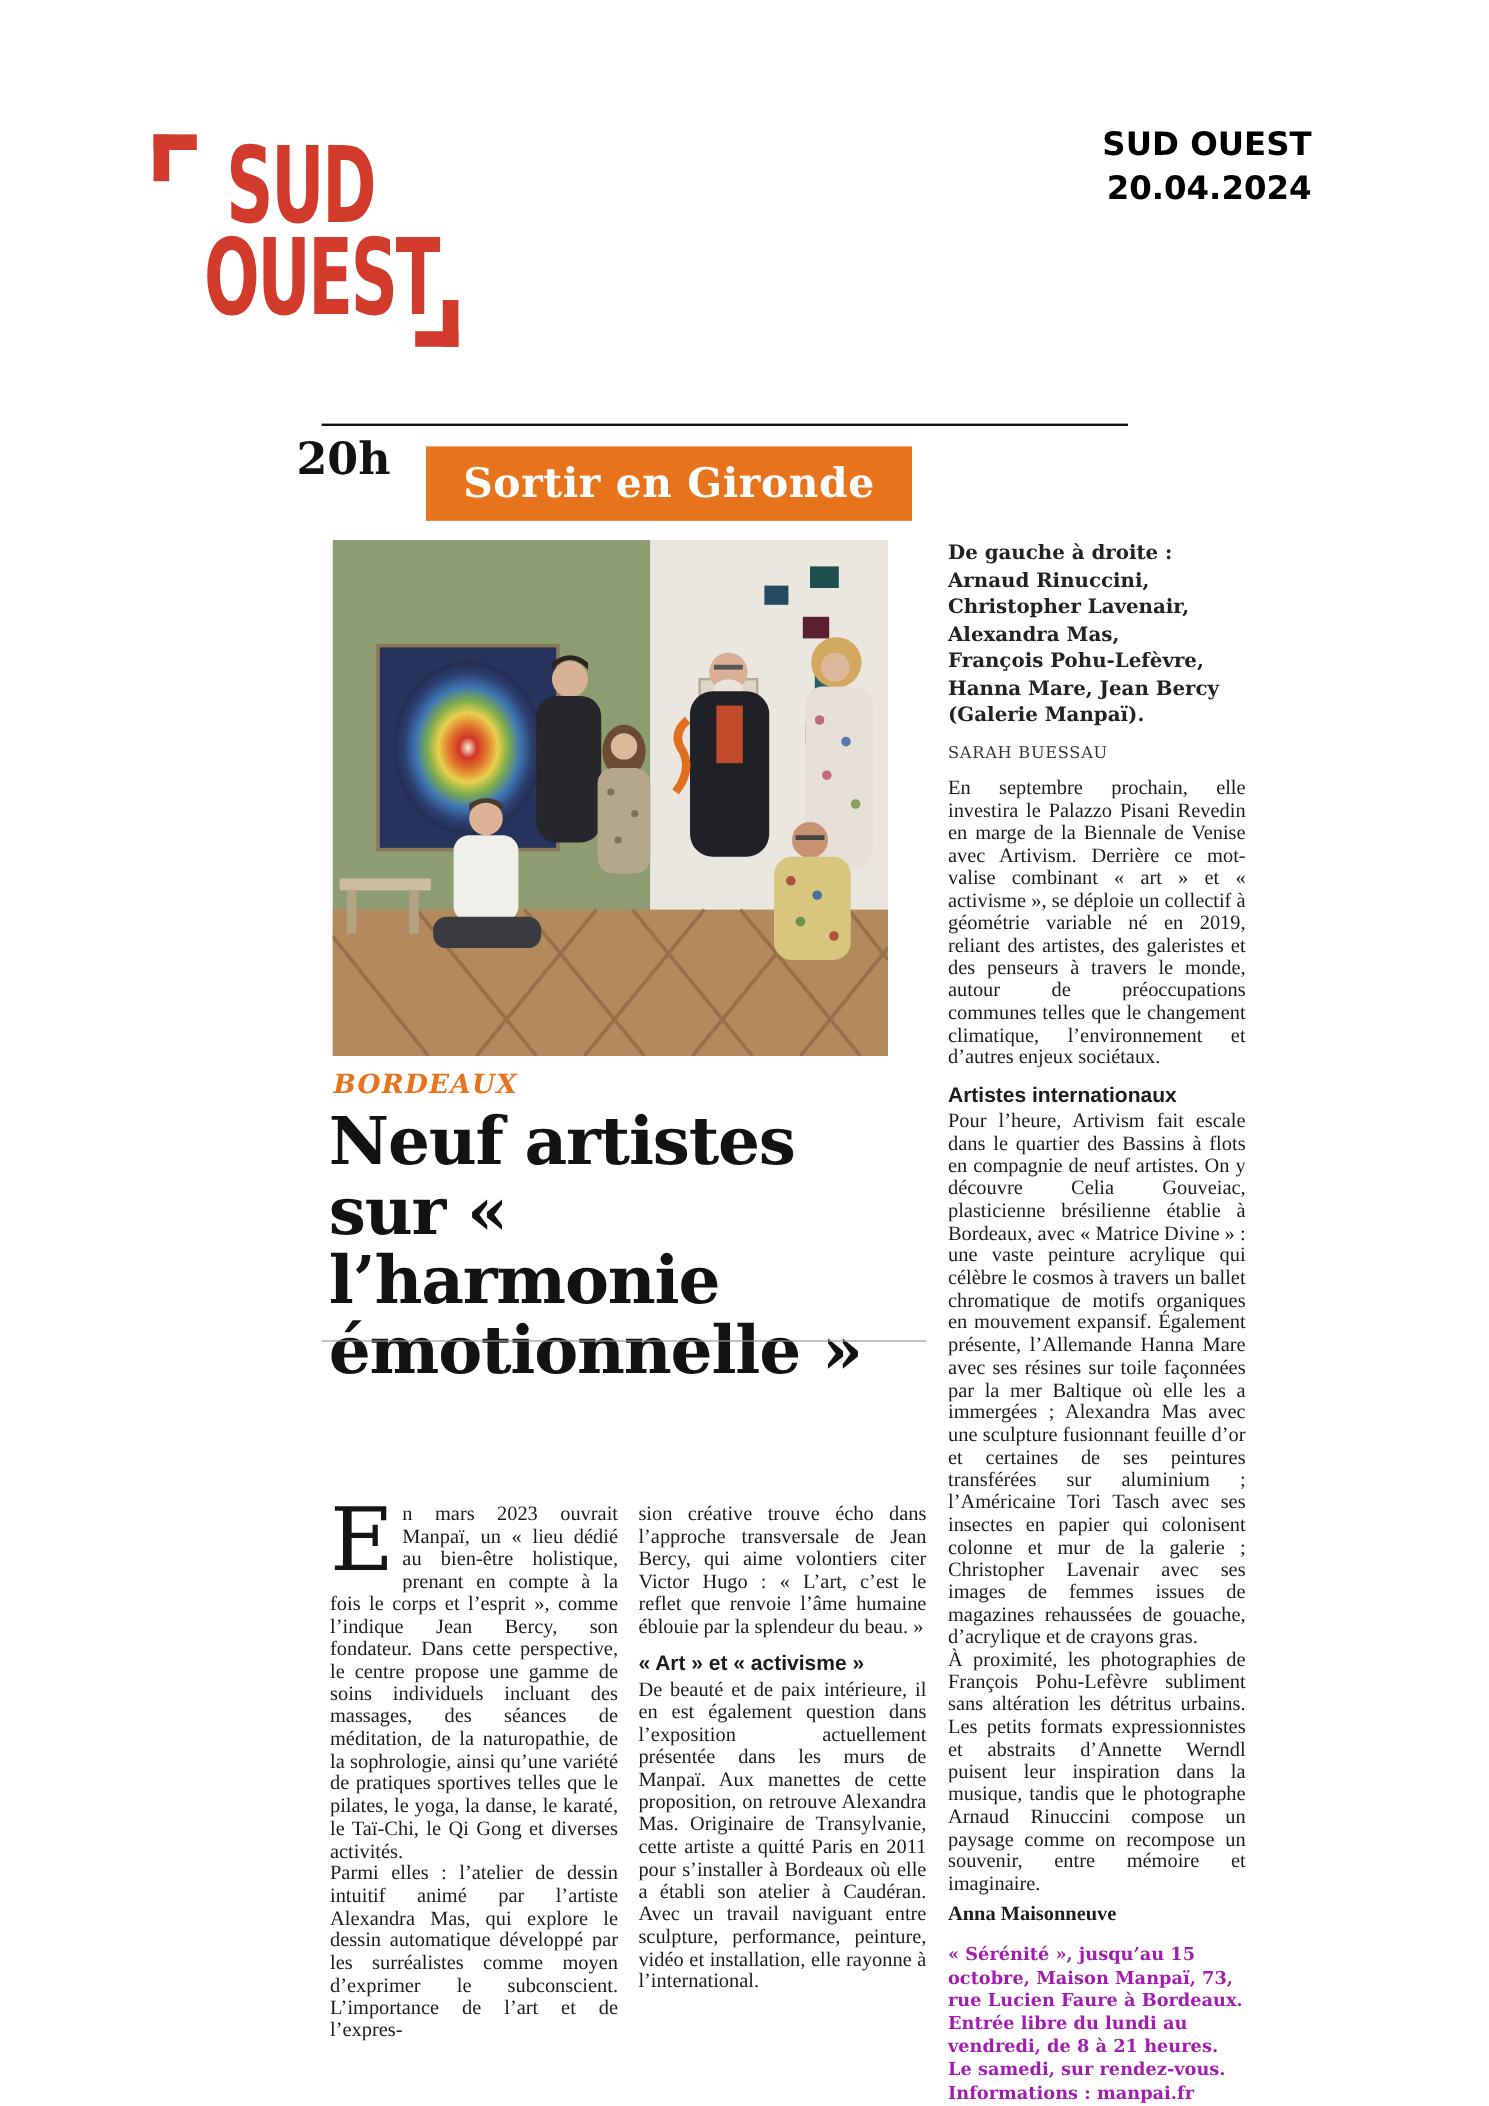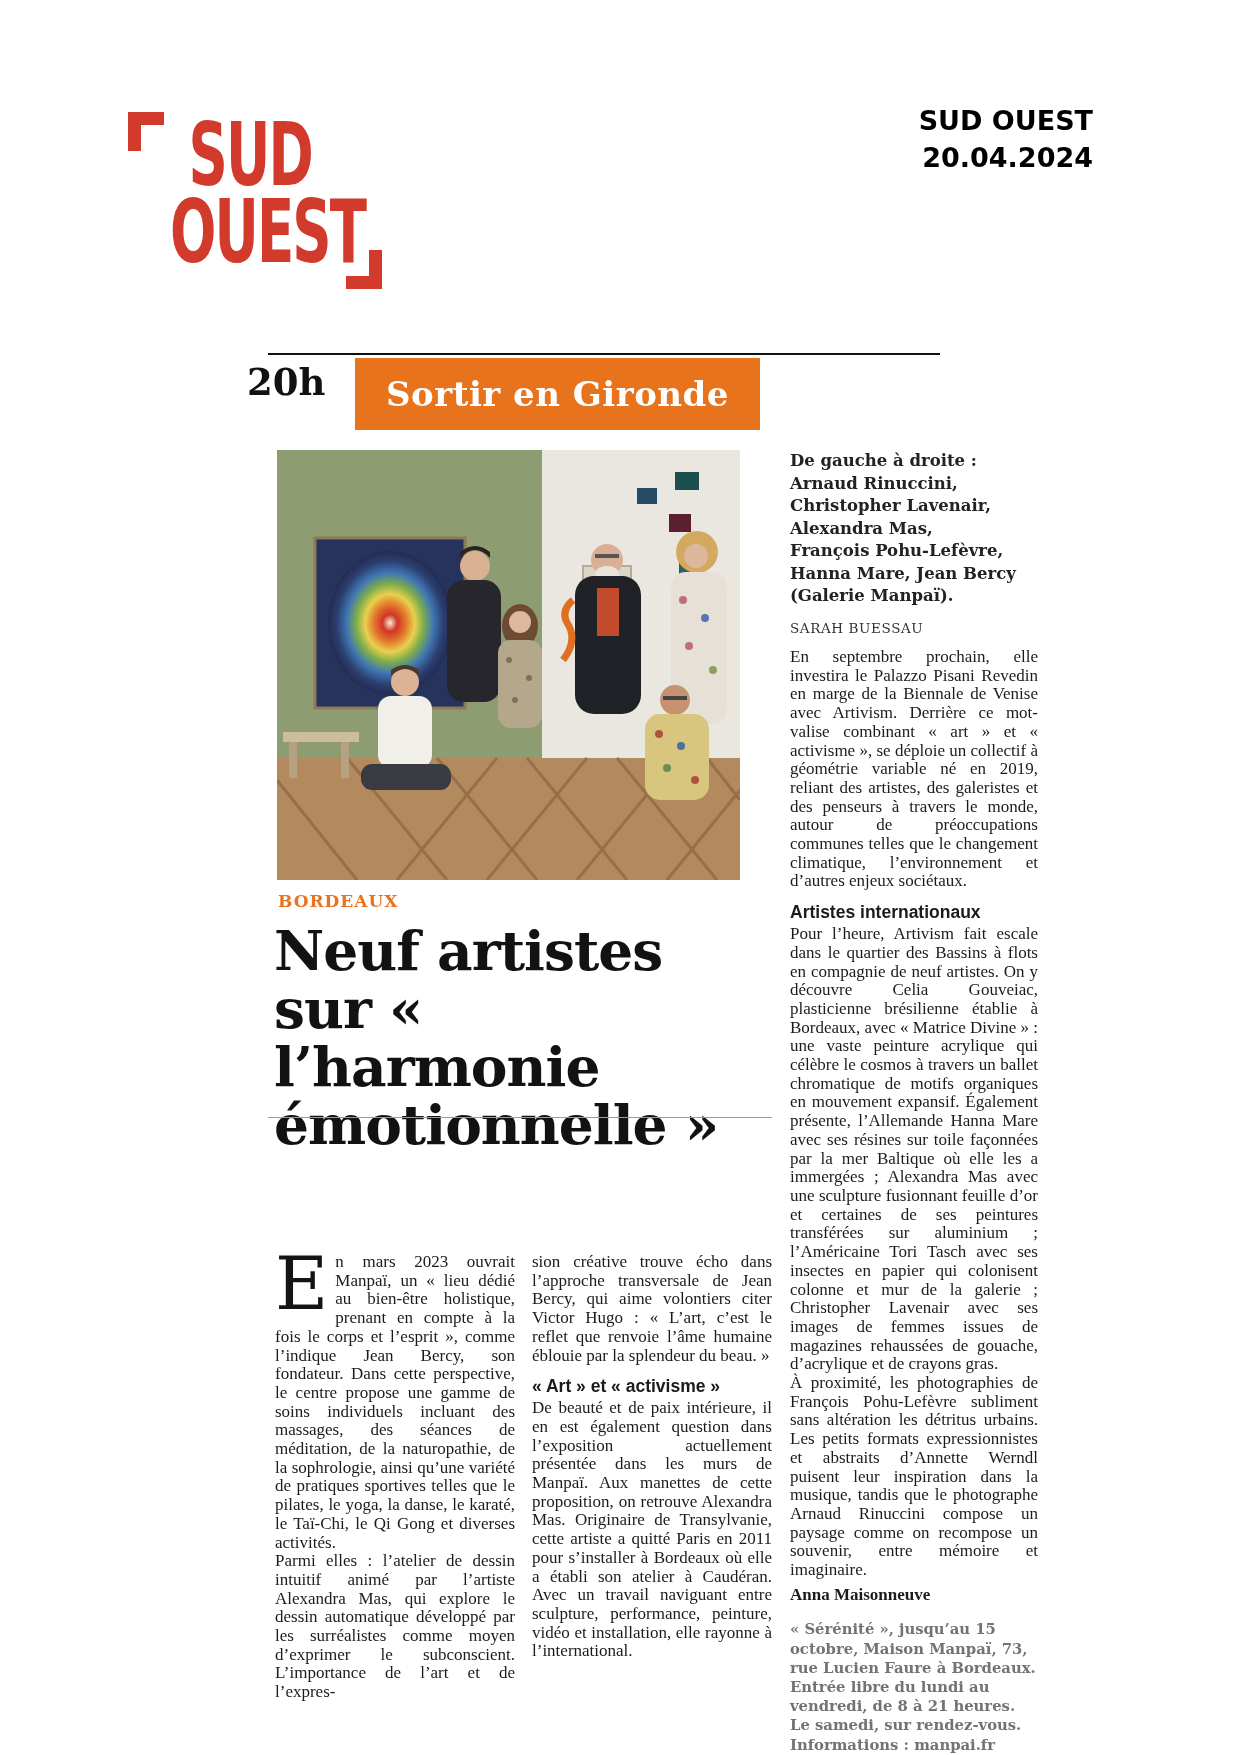--- a/index.html
+++ b/index.html
@@ -18,45 +18,45 @@
   .bracket-tl{left:0;top:14px;border-top:13px solid var(--brand-red);border-left:13px solid var(--brand-red);}
   .bracket-br{left:218px;top:152px;border-bottom:13px solid var(--brand-red);border-right:13px solid var(--brand-red);}
 
   
   .pub-header{right:148px;top:102px;text-align:right;font-family:"DejaVu Sans",sans-serif;
               font-weight:bold;font-size:27px;line-height:37px;color:#000;}
 
   
   .rule-top{left:268px;top:353px;width:672px;height:2px;background:#111;}
   .section-time{left:247px;top:360px;font-family:"DejaVu Serif",serif;font-weight:bold;font-size:37px;color:#111;}
-  .section-banner{left:355px;top:358px;width:405px;height:72px;background:var(--accent-orange);
+  .section-banner{left:355px;top:372px;width:405px;height:62px;background:var(--accent-orange);
                   color:#fff;font-family:"DejaVu Serif",serif;font-weight:bold;font-size:34px;
                   display:flex;align-items:center;justify-content:center;letter-spacing:.5px;}
 
   
   .photo{left:277px;top:450px;width:463px;height:430px;overflow:hidden;}
   .photo svg{display:block;}
 
   
   .caption{left:790px;top:450px;width:230px;font-family:"DejaVu Serif",serif;font-weight:bold;
            font-size:16.5px;line-height:22.5px;color:#222;}
   .credit{margin-top:9px;font-weight:normal;font-size:13.5px;letter-spacing:.6px;color:#333;}
 
   
   .col3{left:790px;top:648px;width:248px;font-size:17px;line-height:18.7px;text-align:justify;color:#1b1b1b;}
   .col3 p{margin:0;}
   .subhead{font-family:Liberation Sans, sans-serif;font-weight:bold;font-size:17.5px;line-height:20px;
            margin:11px 0 3px 0;text-align:left;}
   .byline{font-family:Liberation Serif, serif;font-weight:bold;font-size:17px;margin-top:6px;text-align:left;}
   .info{font-family:"DejaVu Serif",serif;font-weight:bold;font-size:14.8px;line-height:19.2px;
-        margin-top:15px;text-align:left;color:#737373;}
-
-  
-  .kicker{left:278px;top:891px;font-family:"DejaVu Serif",serif;font-weight:bold;
-          font-size:17px;letter-spacing:1px;color:var(--accent-orange);}
+        margin-top:15px;text-align:left;color:#a21caf;}
+
+  
+  .kicker{left:278px;top:891px;font-family:"DejaVu Serif",serif;font-weight:bold;font-style:italic;
+          font-size:22px;letter-spacing:1px;color:var(--accent-orange);}
   .headline{left:274px;top:922px;width:480px;font-family:"DejaVu Serif",serif;font-weight:bold;
             font-size:55px;line-height:58px;letter-spacing:-1px;color:#121212;}
   .rule-mid{left:268px;top:1117px;width:504px;height:1px;background:#9a9a9a;}
   .standfirst{left:277px;top:1131px;width:445px;font-size:24px;line-height:30.5px;color:#1c1c1c;}
 
   
   .bodycol{top:1253px;width:240px;font-size:17px;line-height:18.7px;text-align:justify;color:#1b1b1b;}
   .bodycol p{margin:0;}
   .col1{left:275px;}
   .col2{left:532px;}

